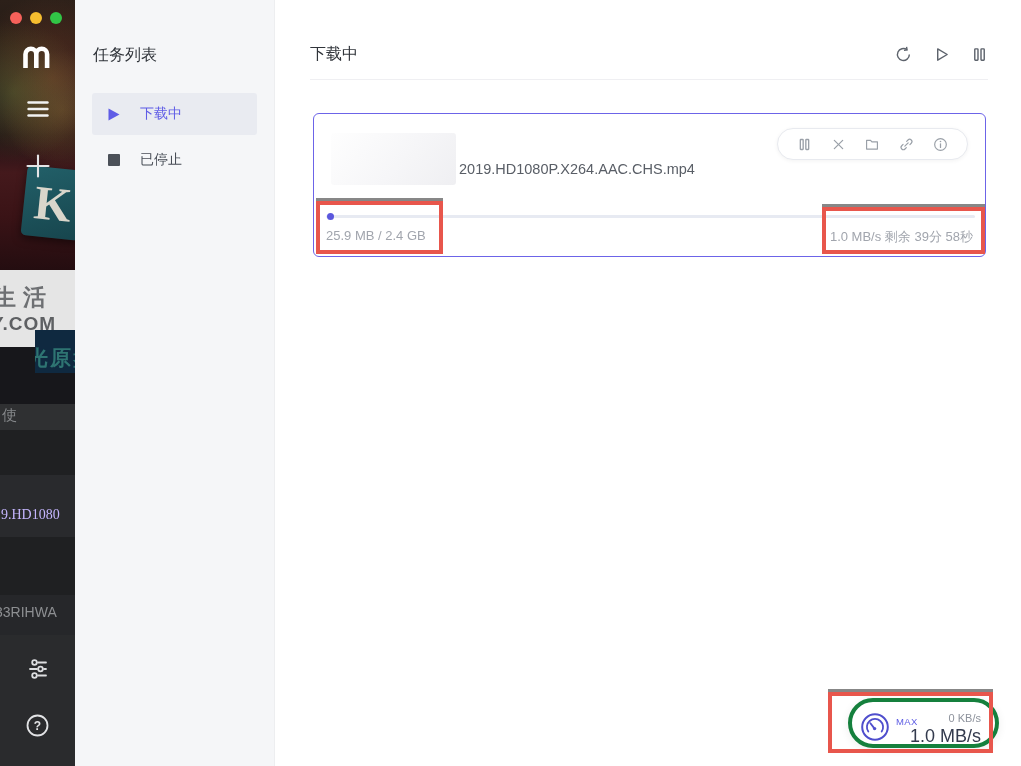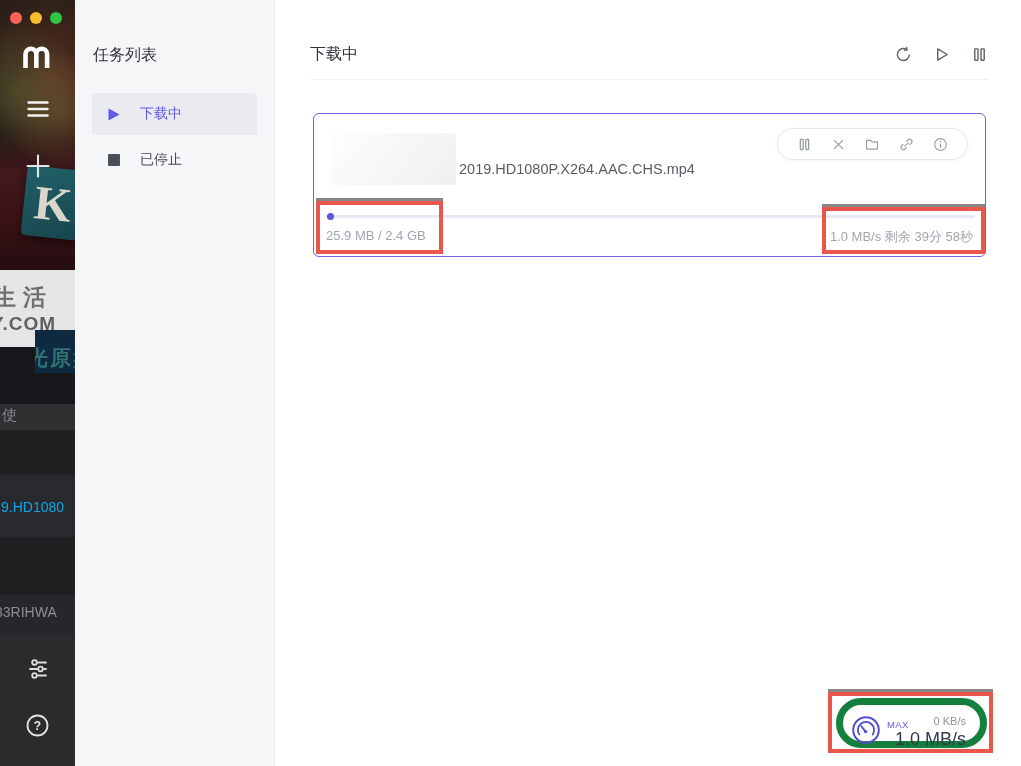--- a/index.html
+++ b/index.html
@@ -30,21 +30,21 @@
   .rail-row { position:absolute; left:0; width:75px; overflow:hidden; }
   .row-a { top:270px; height:77px; background:#e5e5e5; }
   .frag-line1 { position:absolute; left:-7px; top:12px; font-size:23px; font-weight:bold; letter-spacing:7px; color:#6e7073; }
   .frag-line2 { position:absolute; left:-9px; top:43px; font-size:19px; font-weight:bold; letter-spacing:1px; color:#5e6063; }
   .row-b { top:330px; height:43px; background:#0f2940;margin-left:35px; }
   .frag-line3 { position:absolute; left:-8px; top:14px; font-size:21px; font-weight:bold; letter-spacing:2px; color:#2e7472; }
   .row-c { top:404px; height:26px; background:#2f3032; }
   .frag-line4 { position:absolute; left:2px; top:2px; font-size:15px; color:#85878a; }
   .row-d { top:430px; height:45px; background:#1f2022; }
   .row-e { top:475px; height:62px; background:#292a2d; }
-  .frag-line5 { position:absolute; left:1px; top:24px; font-size:14px; color:#0ea5e9; }
+  .frag-line5 { position:absolute; left:1px; top:32px; font-size:14px; color:#c4b5fd;font-family:Liberation Serif, serif; }
   .row-f { top:537px; height:58px; background:#1f2022; }
   .row-g { top:595px; height:40px; background:#26272a; }
   .frag-line6 { position:absolute; left:-5px; top:9px; font-size:14px; color:#8d8f92; }
   .row-h { top:635px; height:131px; background:#2a2b2d; }
 
   .traffic { position:absolute; left:10px; top:12px; display:flex; gap:8px; z-index:5; }
   .traffic span { width:12px; height:12px; border-radius:50%; display:block; }
 
   .rail-logo { position:absolute; left:0; top:42px; width:75px; text-align:center; z-index:5; }
   .rail-btn { position:absolute; left:0; width:75px; display:flex; justify-content:center; z-index:5; cursor:default; background:none; border:none; }
@@ -80,22 +80,22 @@
   .card-toolbar { position:absolute; right:17px; top:14px; width:191px; height:32px; background:#fff;
     border:1px solid #e8eaef; border-radius:16px; box-shadow:0 1px 4px rgba(0,0,0,0.05);
     display:flex; align-items:center; justify-content:space-evenly; color:#9aa0a8; }
   .card-toolbar .icon-btn { background:none; border:none; padding:0; color:#9aa0a8; cursor:default; display:flex; }
   .progress-track { position:absolute; left:12px; right:10px; top:101px; height:3px; background:#e7eaf2; border-radius:2px; }
   .progress-dot { position:absolute; left:1px; top:-2px; width:7px; height:7px; border-radius:50%; background:#5b57dd; }
   .size-text { position:absolute; left:12px; top:114px; font-size:13px; color:#a1a5ad; }
   .speed-text { position:absolute; right:12px; top:114px; font-size:13px; color:#a1a5ad; }
 
   
-  .speed-widget { position:absolute; right:34px; bottom:18px; width:151px; height:50px; background:#fff;
-    border:7px solid #15803d; border-radius:25px; box-shadow:0 2px 10px rgba(0,0,0,0.07);margin-top:48px; }
+  .speed-widget { position:absolute; right:22px; bottom:18px; width:151px; height:50px; background:#fff;
+    border:4px solid #15803d; border-radius:25px; box-shadow:0 2px 10px rgba(0,0,0,0.07);margin-top:48px; }
   .gauge-wrap { position:absolute; left:8px; top:10px; width:30px; height:30px; }
   .max-label { position:absolute; left:44px; top:14px; font-size:9.5px; letter-spacing:0.4px; color:#5d5ce4; }
   .limit-value { position:absolute; right:14px; top:10px; font-size:11px; color:#8d929c; }
   .current-speed { position:absolute; right:14px; top:24px; font-size:18px; font-weight:500; color:#333a4d; }
 
   
   .anno { position:absolute; border:4px solid #e8564c; box-shadow:0 -3px 0 rgba(70,70,70,0.65); z-index:20; pointer-events:none; }
   .anno-size  { left:316px; top:201px; width:127px; height:53px; }
   .anno-speed { left:822px; top:207px; width:163px; height:47px; }
   .anno-widget{ left:828px; top:692px; width:165px; height:61px; }

